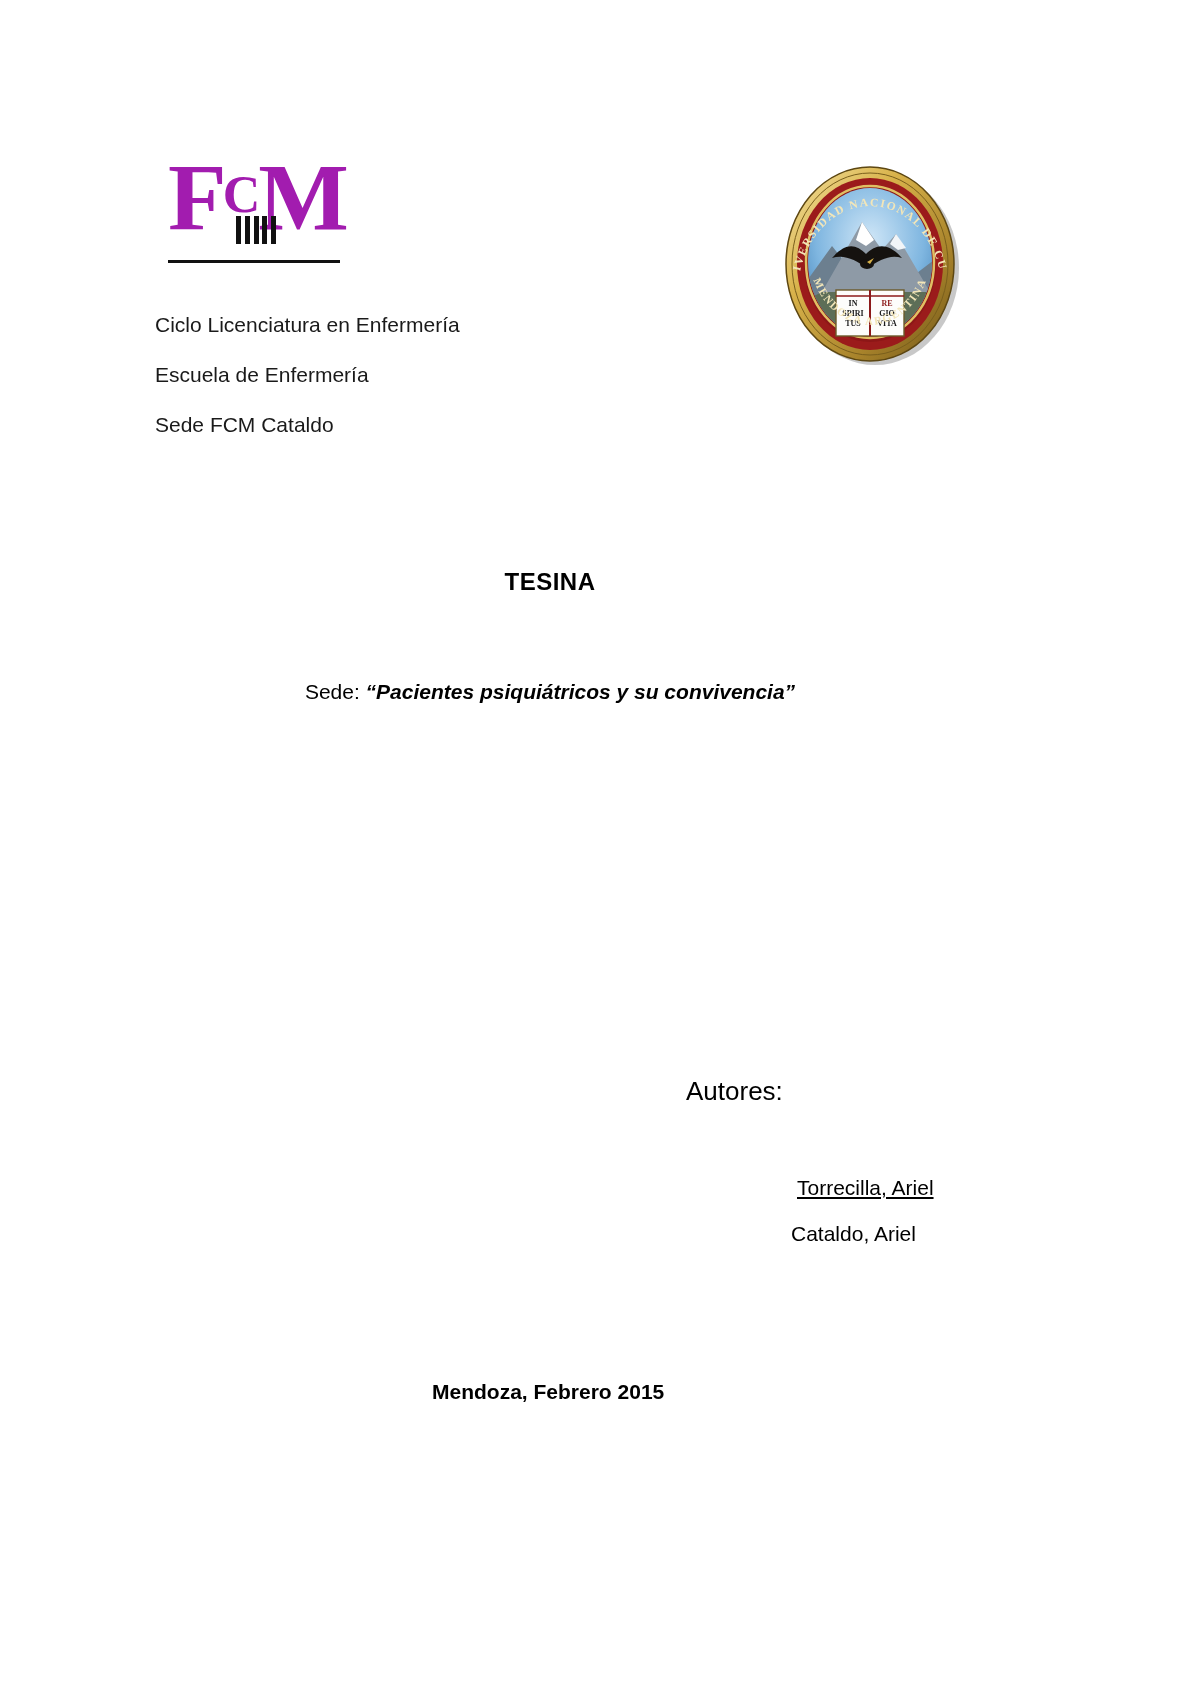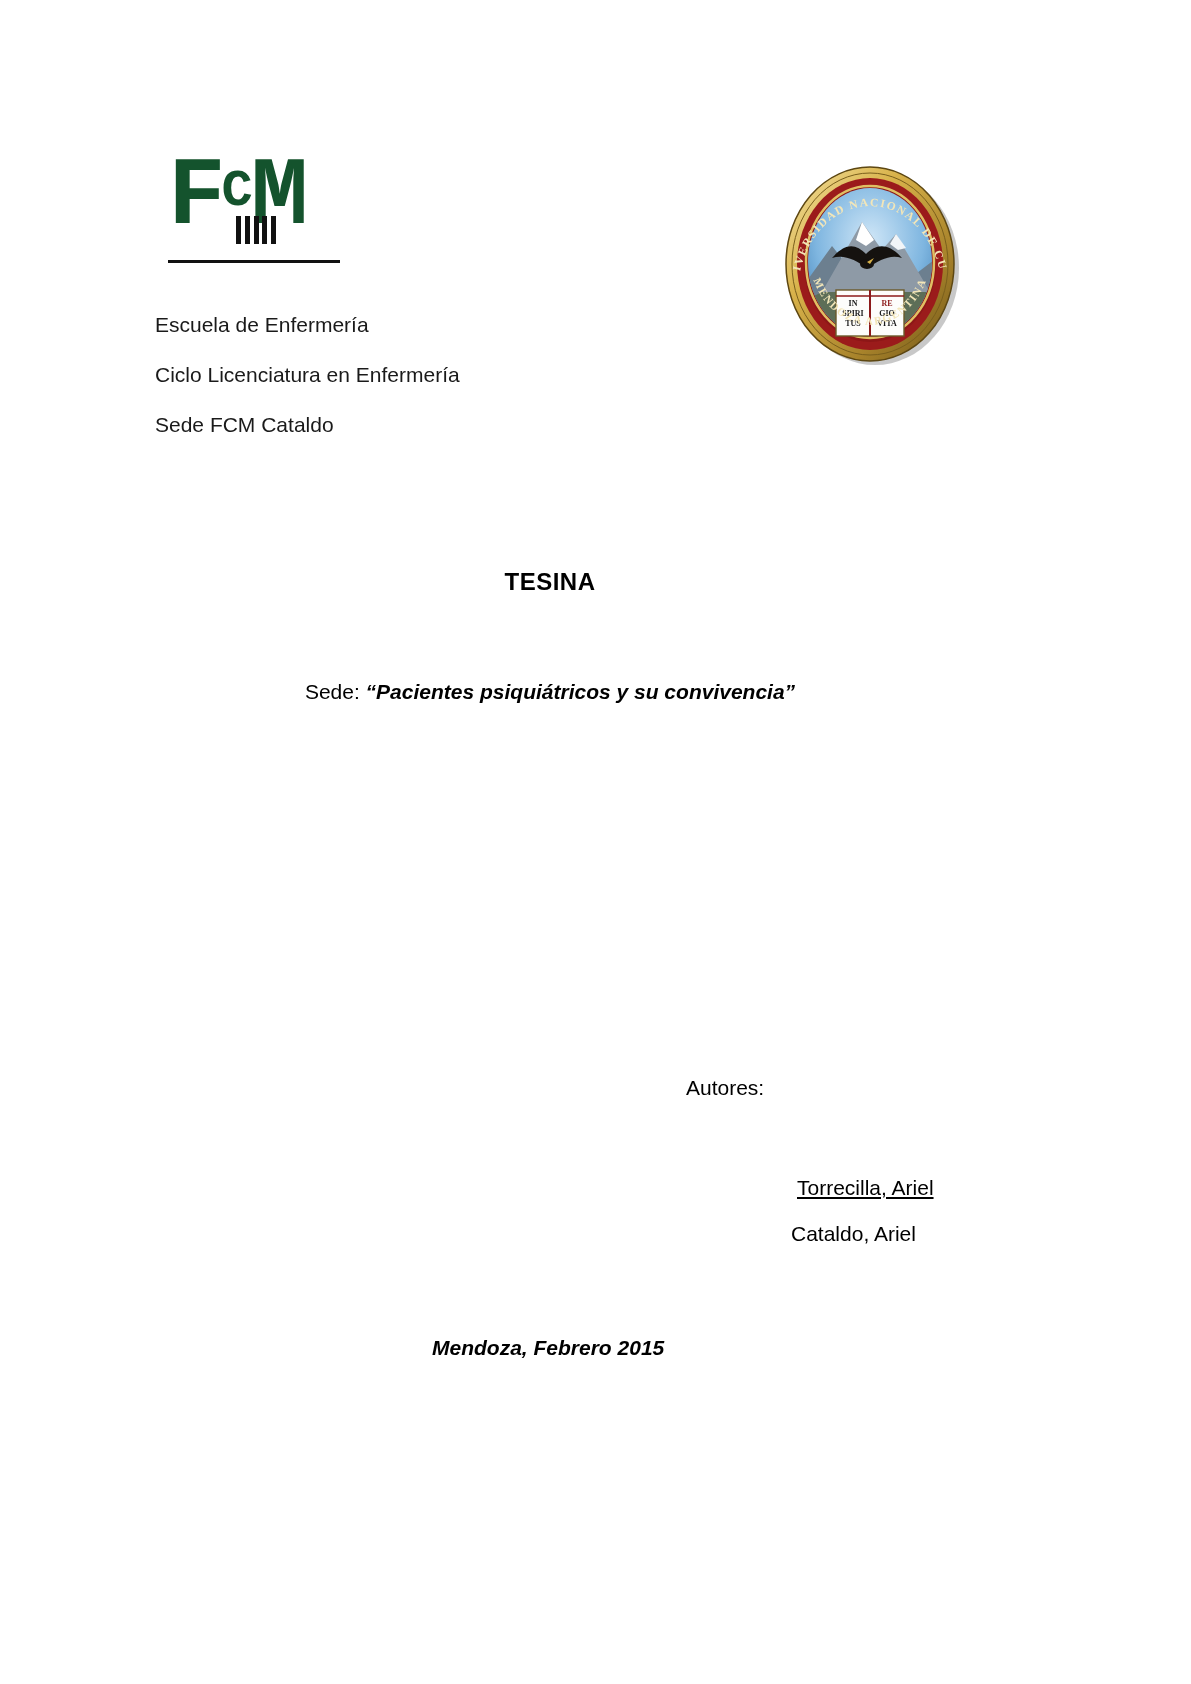--- a/index.html
+++ b/index.html
@@ -22,26 +22,26 @@
     position: absolute;
     left: 168px;
     top: 148px;
     width: 175px;
     height: 125px;
   }
   .fcm-text {
     position: absolute;
     left: 0;
     top: 0;
-    font-family: Liberation Mono, monospace;
+    font-family: Liberation Serif, serif;
     font-size: 96px;
     font-weight: 700;
     letter-spacing: -4px;
     line-height: 100px;
-    color: #14532d;
+    color: #a21caf;
   }
   .fcm-c {
     font-size: 52px;
     position: relative;
     top: -18px;
     letter-spacing: -2px;
   }
   .fcm-bars {
     position: absolute;
     left: 68px;
@@ -113,43 +113,42 @@
   .topic-line .topic-value {
     font-weight: 700;
     font-style: italic;
   }
 
   
   .authors-label {
     position: absolute;
     left: 686px;
     top: 1076px;
-    font-size: 21px;
+    font-size: 26px;
   }
   .author-1 {
     position: absolute;
     left: 797px;
     top: 1176px;
     font-size: 21px;
     text-decoration: underline;
   }
   .author-2 {
     position: absolute;
     left: 791px;
     top: 1222px;
     font-size: 21px;
   }
 
   
   .place-date {
     position: absolute;
     left: 432px;
-    top: 1336px;
-    font-size: 21px;
-    font-style: italic;
+    top: 1380px;
+    font-size: 21px;
     font-weight: 700;
   }
 </style>
 </head>
 <body>
 
 <div class="page">
 
   <div class="fcm-logo">
     <div class="fcm-text">
@@ -226,22 +225,22 @@
       <text font-family="Liberation Serif, serif" font-size="11.5" font-weight="700" fill="#f3e6b8" letter-spacing="1.6">
         <textPath href="#topArc" startOffset="50%" text-anchor="middle">UNIVERSIDAD NACIONAL DE CUYO</textPath>
       </text>
       <text font-family="Liberation Serif, serif" font-size="11" font-weight="700" fill="#f3e6b8" letter-spacing="1.6">
         <textPath href="#botArc" startOffset="50%" text-anchor="middle">MENDOZA ARGENTINA</textPath>
       </text>
     </svg>
   </div>
 
   <div class="school-block">
+    <div class="line">Ciclo Licenciatura en Enfermería</div>
     <div class="line">Escuela de Enfermería</div>
-    <div class="line">Ciclo Licenciatura en Enfermería</div>
     <div class="line">Sede FCM Cataldo</div>
   </div>
 
   <div class="doc-kind">TESINA</div>
 
   <div class="topic-line">
     <span class="topic-label">Sede: </span><span class="topic-value">“Pacientes psiquiátricos y su convivencia”</span>
   </div>
 
   <div class="authors-label">Autores:</div>

